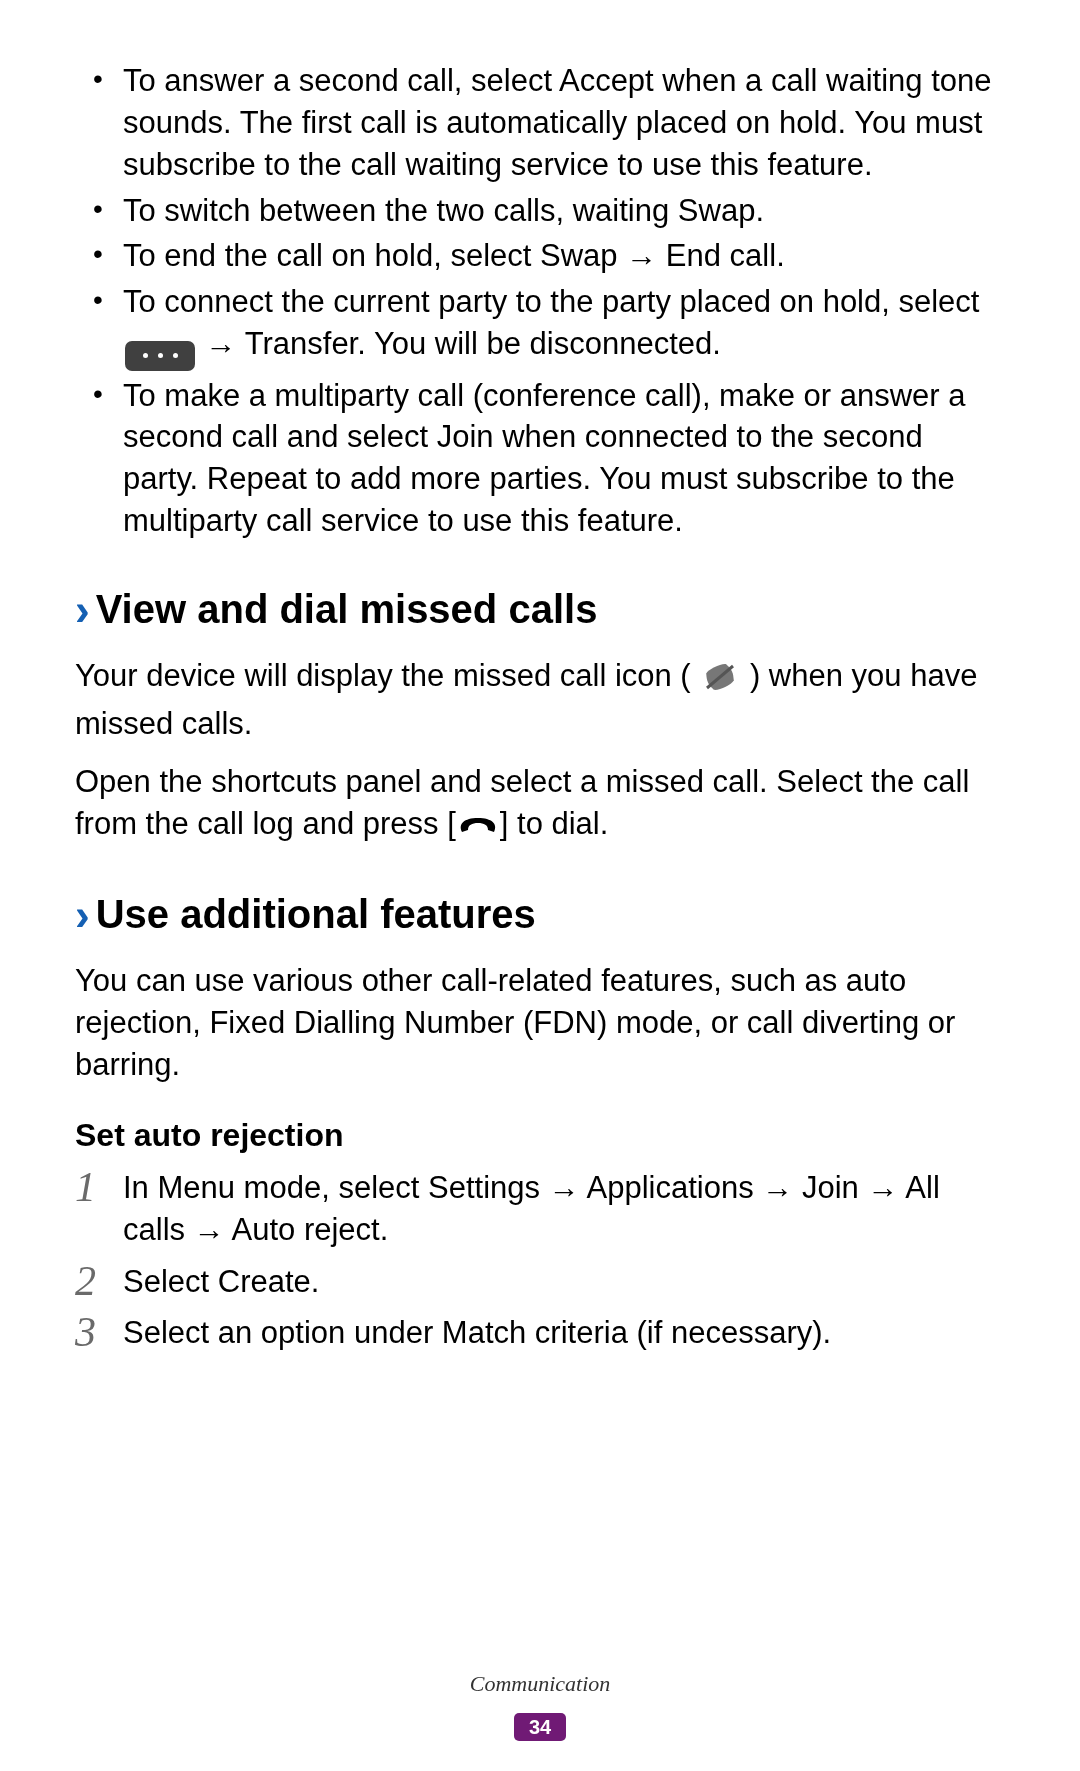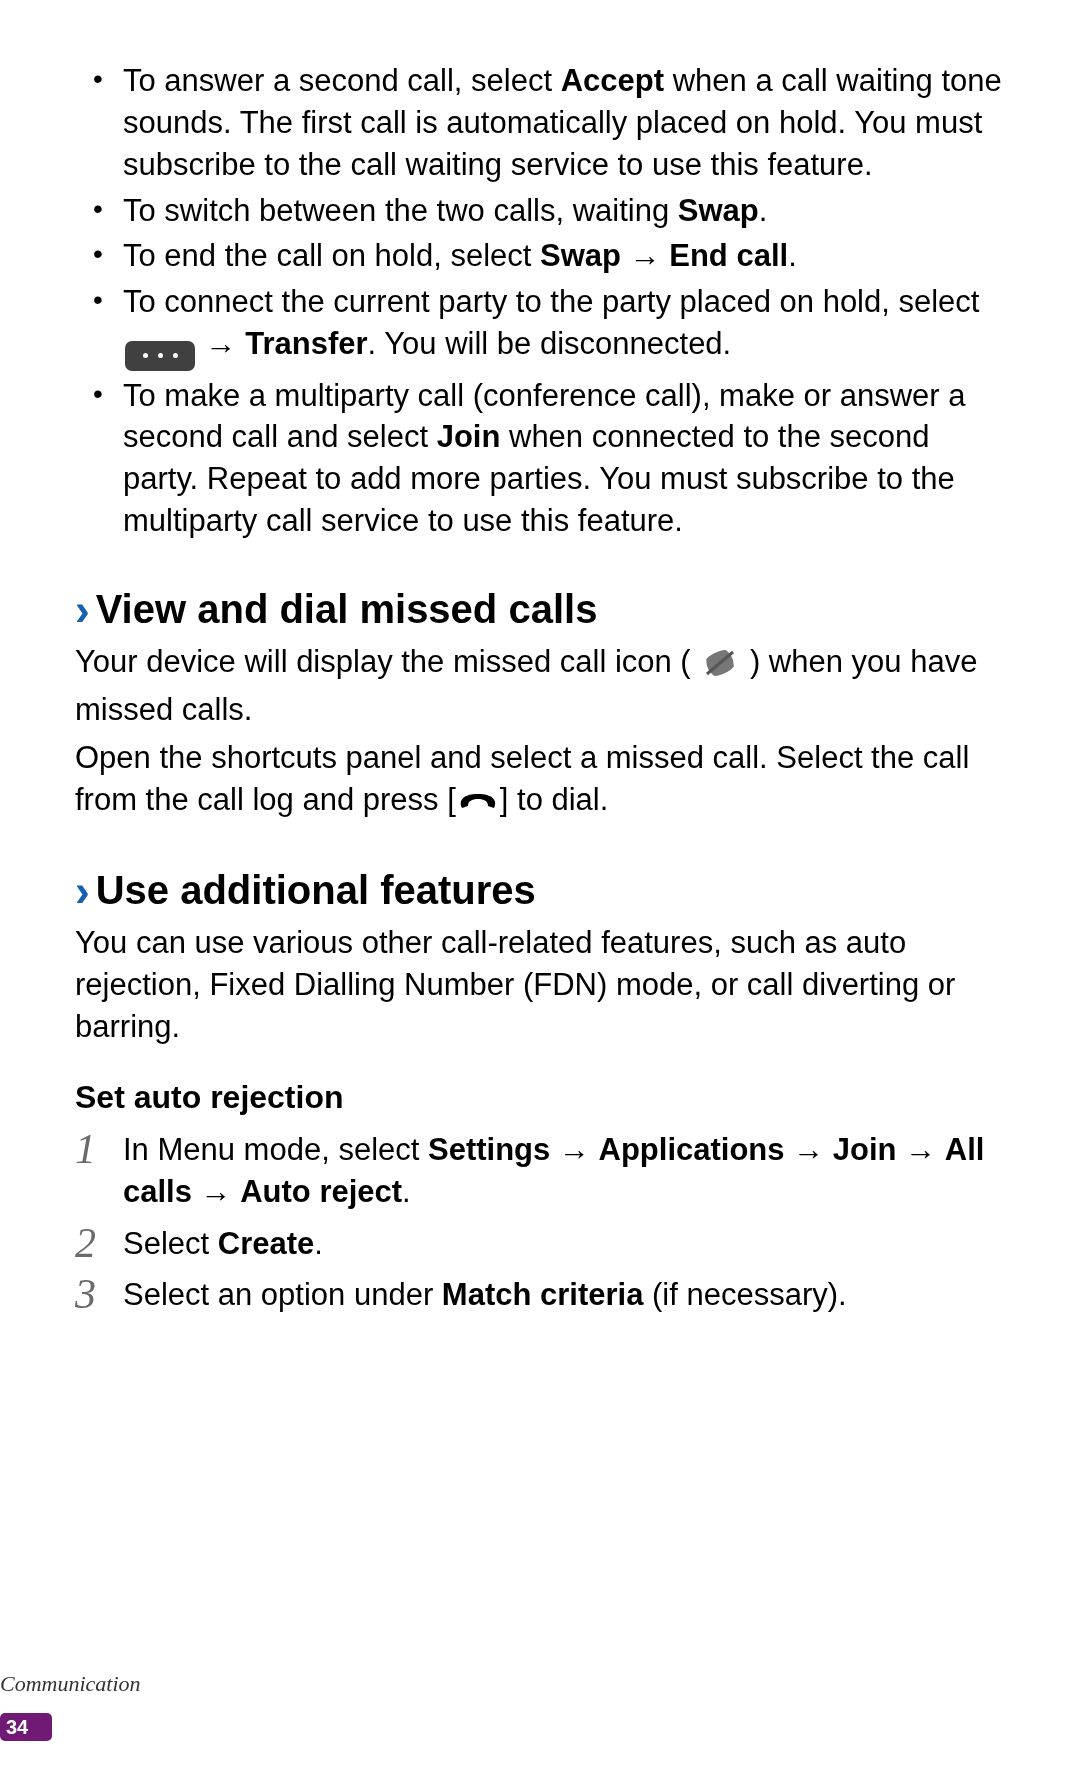--- a/index.html
+++ b/index.html
@@ -28,21 +28,21 @@
     padding-left: 18px;
     margin-bottom: 4px;
   }
   ul.bullets > li::before {
     content: "•";
     position: absolute;
     left: -12px;
     top: 0;
     font-size: 28px;
   }
-  .bold { font-weight: 700; }
+  .bold { font-weight: 400; }
   .options-pill {
     display: inline-flex;
     align-items: center;
     justify-content: center;
     width: 70px;
     height: 30px;
     background: #404040;
     border-radius: 7px;
     vertical-align: -4px;
     margin: 0 2px;
@@ -61,21 +61,21 @@
     margin: 38px 0 2px 0;
   }
   h2.section .chev {
     color: #1560b3;
     font-weight: 900;
     font-size: 44px;
     margin-right: 6px;
     vertical-align: -2px;
   }
   .para {
-    margin: 2px 0 6px 0;
+    margin: 16px 0 6px 0;
   }
   h3.subhead {
     font-size: 32px;
     font-weight: 700;
     margin: 28px 0 2px 0;
   }
   ol.steps {
     list-style: none;
     counter-reset: step;
     margin: 10px 0 0 0;
@@ -105,20 +105,21 @@
   .call-key {
     display: inline-block;
     vertical-align: -2px;
     margin: 0 2px;
   }
   .footer {
     position: absolute;
     bottom: 26px;
     left: 0;
     right: 0;
+    text-align: center;
   }
   .footer .section-name {
     font-style: italic;
     font-family: "Georgia", "Times New Roman", serif;
     font-size: 22px;
     color: #333;
     margin-bottom: 4px;
   }
   .footer .page-badge {
     display: inline-block;

